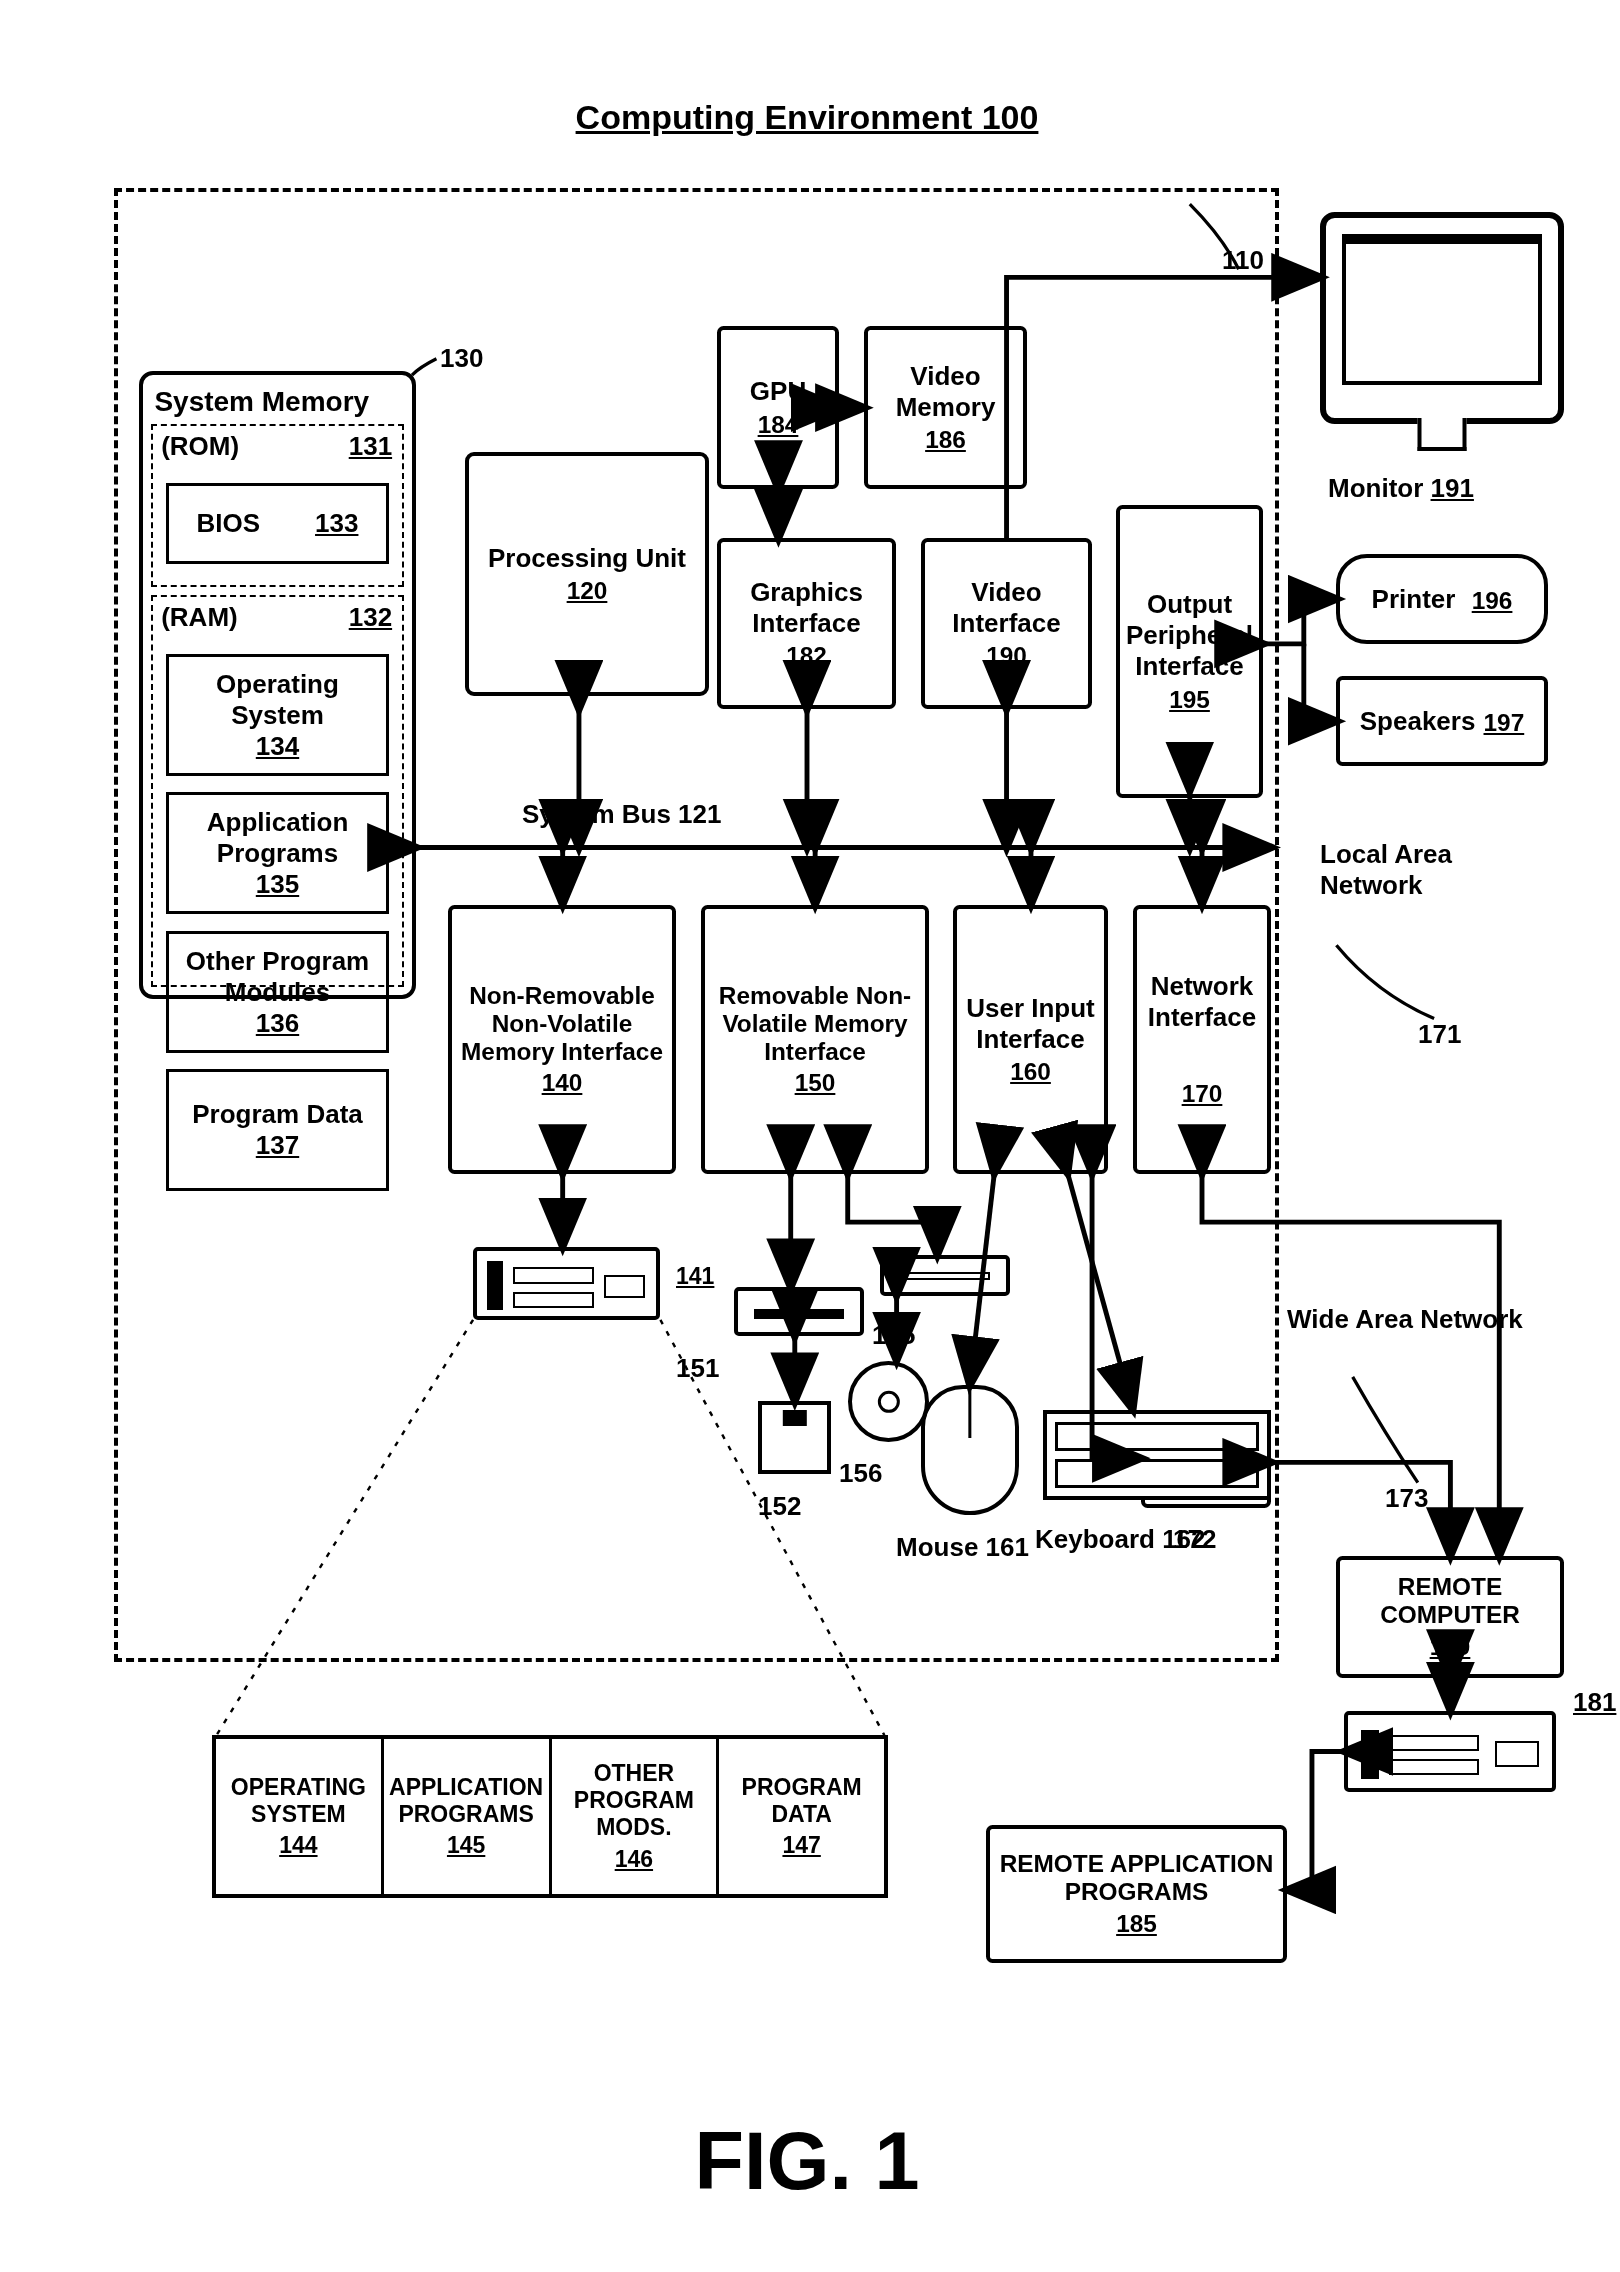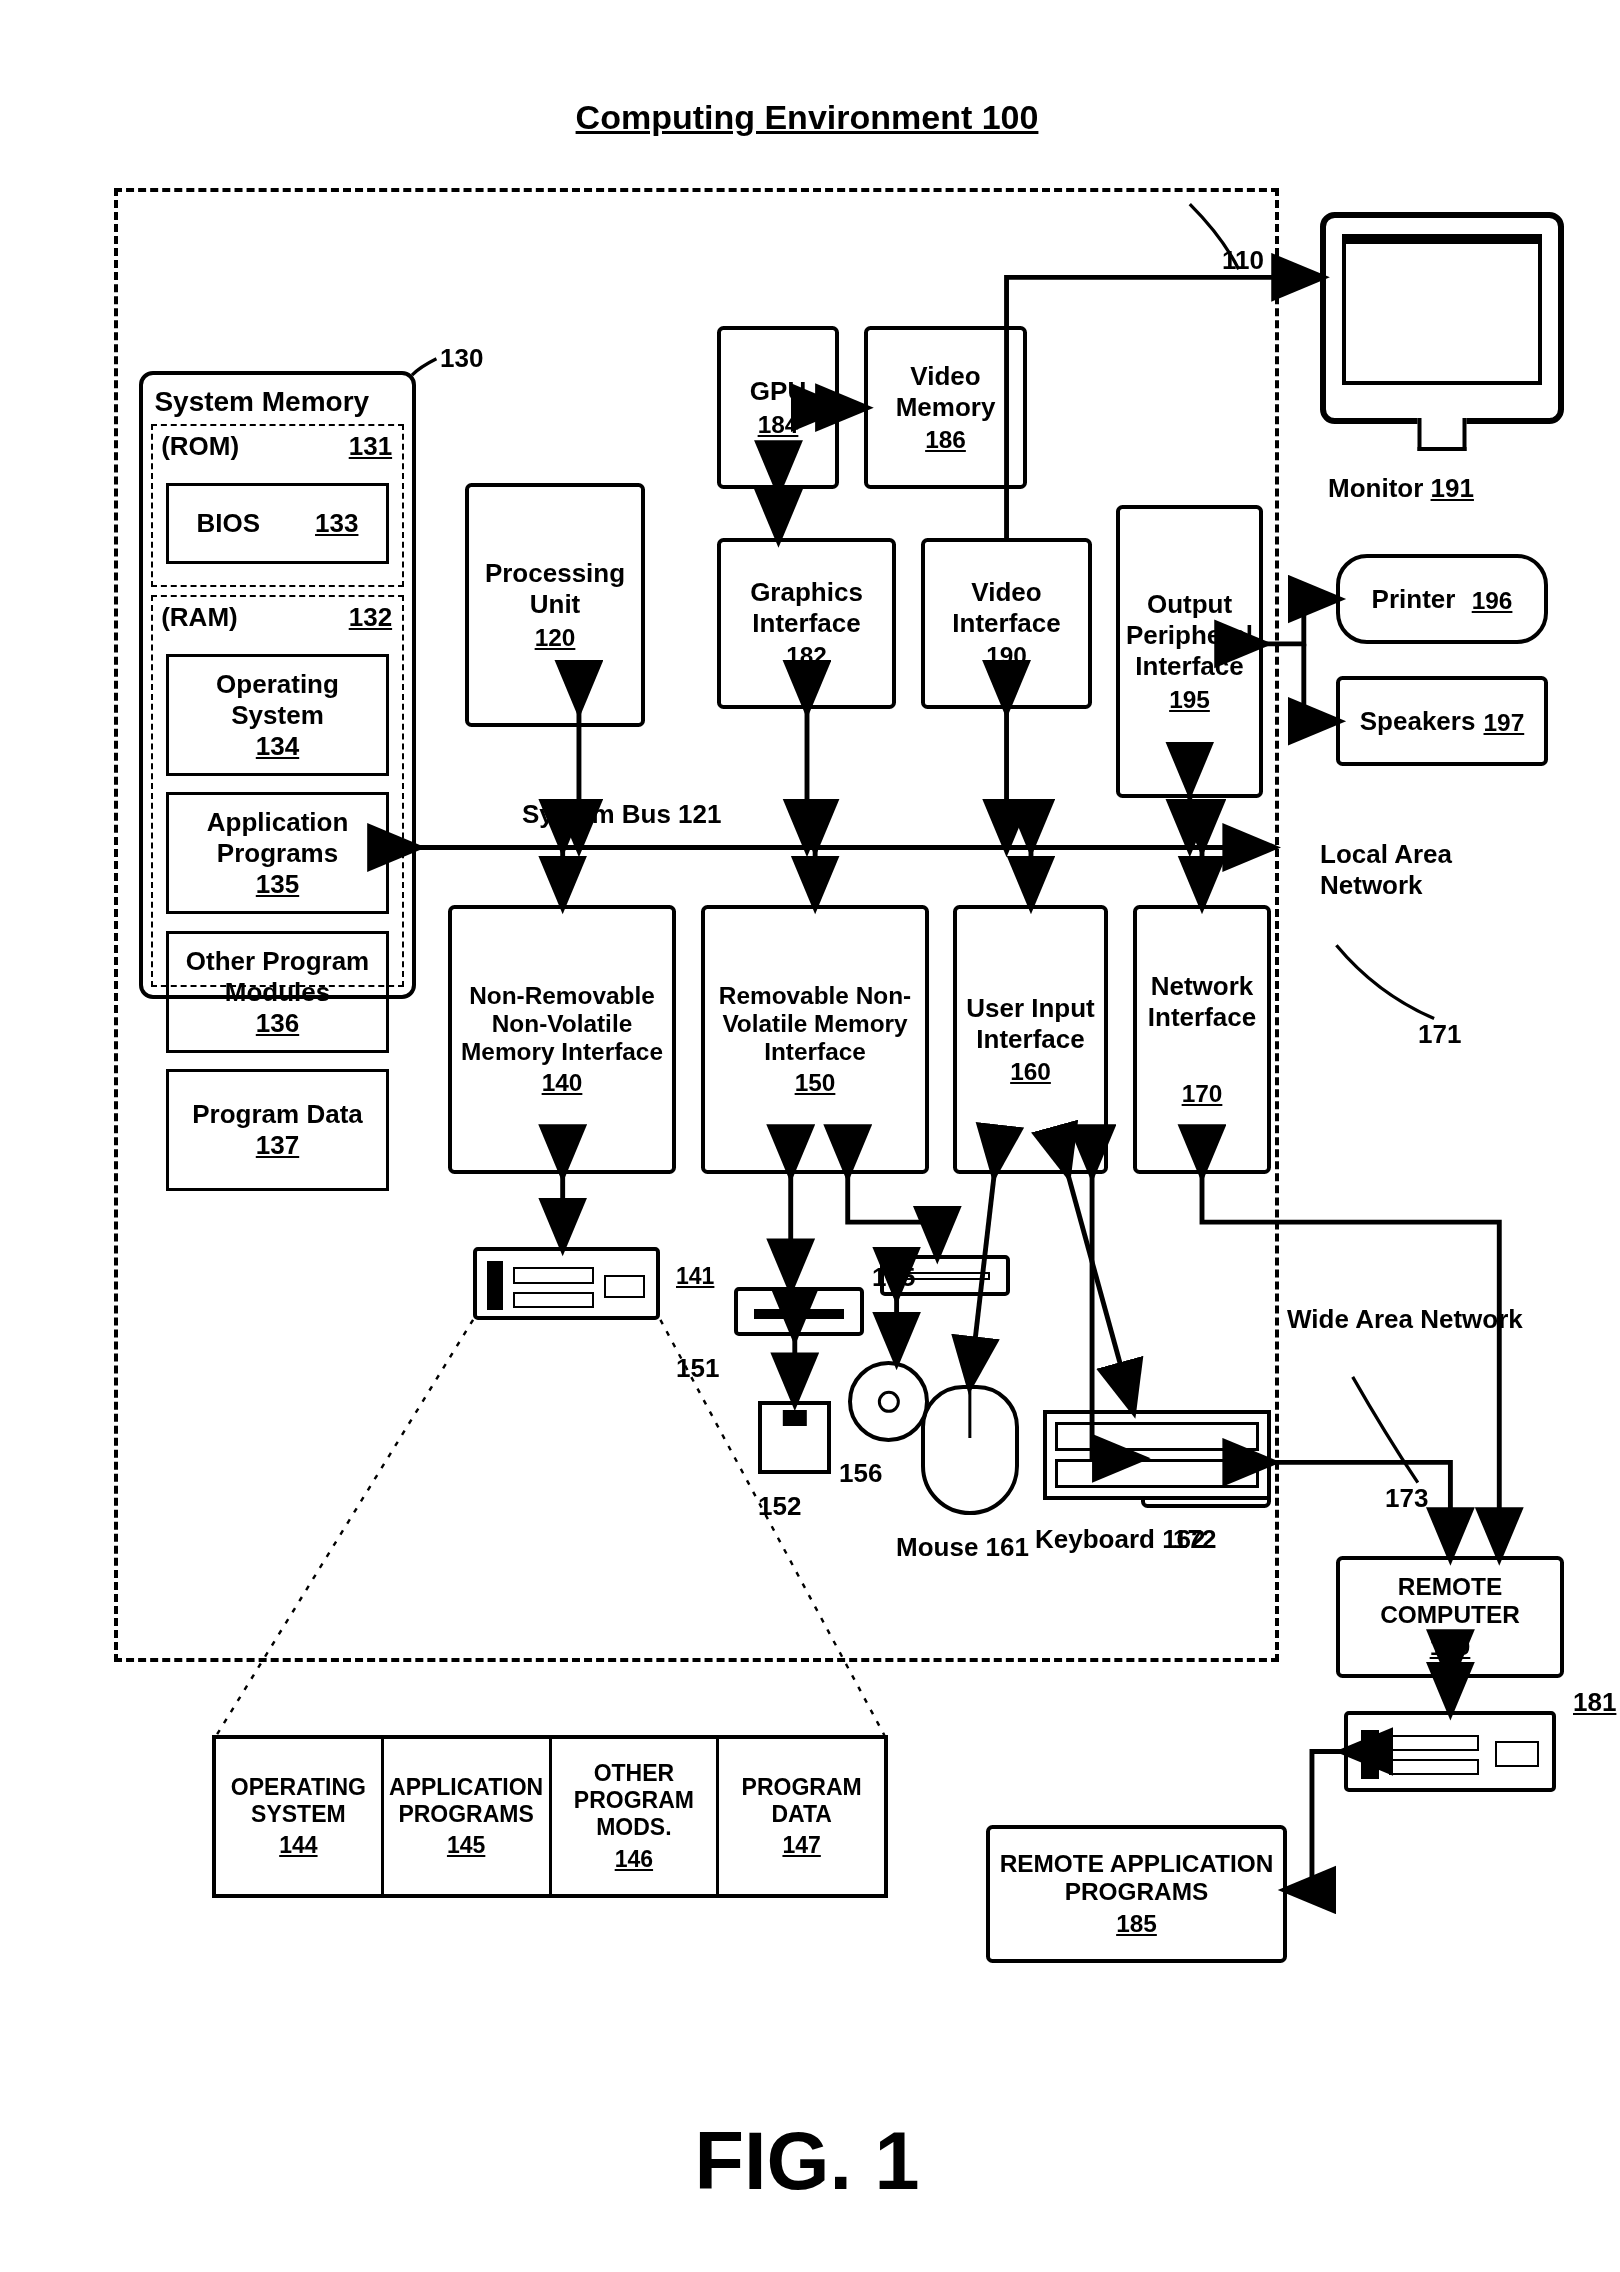--- a/index.html
+++ b/index.html
@@ -161,21 +161,21 @@
         <span class="lbl u" style="position:static;">136</span>
       </div>
       <div class="inner-solid" style="top:472px; left:13px; right:13px; height:122px; display:flex; flex-direction:column; align-items:center; justify-content:center;">
         <span>Program Data</span>
         <span class="lbl u" style="position:static;">137</span>
       </div>
     </div>
   </div>
   <div class="lbl" style="top:310px; left:407px;">130</div>
 
-  <div class="box" style="top:450px; left:432px; width:180px; height:244px;">
+  <div class="box" style="top:419px; left:432px; width:244px; height:244px;border-radius:9px;">
     <span>Processing Unit</span>
     <span class="num">120</span>
   </div>
 
   <div class="box" style="top:293px; left:684px; width:122px; height:163px;">
     <span>GPU</span>
     <span class="num">184</span>
   </div>
 
   <div class="box" style="top:293px; left:831px; width:163px; height:163px;">
@@ -291,21 +291,21 @@
   </div>
   <div class="lbl" style="top:1491px; left:1002px;">
     <span>Keyboard</span> <span>162</span>
   </div>
 
   <div class="floppy" style="top:1368px; left:725px;"></div>
   <div class="lbl" style="top:1320px; left:643px;">151</div>
   <div class="lbl" style="top:1458px; left:725px;">152</div>
 
   <div class="cd" style="top:1328px; left:815px;"></div>
-  <div class="lbl" style="top:1229px; left:839px;">155</div>
+  <div class="lbl" style="top:1287px; left:839px;">155</div>
   <div class="lbl" style="top:1425px; left:806px;">156</div>
 
   <div style="position:absolute; top:1702px; left:179px; width:676px; height:163px; border:4.1px solid #000; display:flex;">
     <div style="flex:1; border-right:3.3px solid #000; display:flex; flex-direction:column; align-items:center; justify-content:center; font-weight:bold; font-size:23px; text-align:center;">
       <span>OPERATING SYSTEM</span>
       <span style="text-decoration:underline; margin-top:4.9px;">144</span>
     </div>
     <div style="flex:1; border-right:3.3px solid #000; display:flex; flex-direction:column; align-items:center; justify-content:center; font-weight:bold; font-size:23px; text-align:center;">
       <span>APPLICATION PROGRAMS</span>
       <span style="text-decoration:underline; margin-top:4.9px;">145</span>

